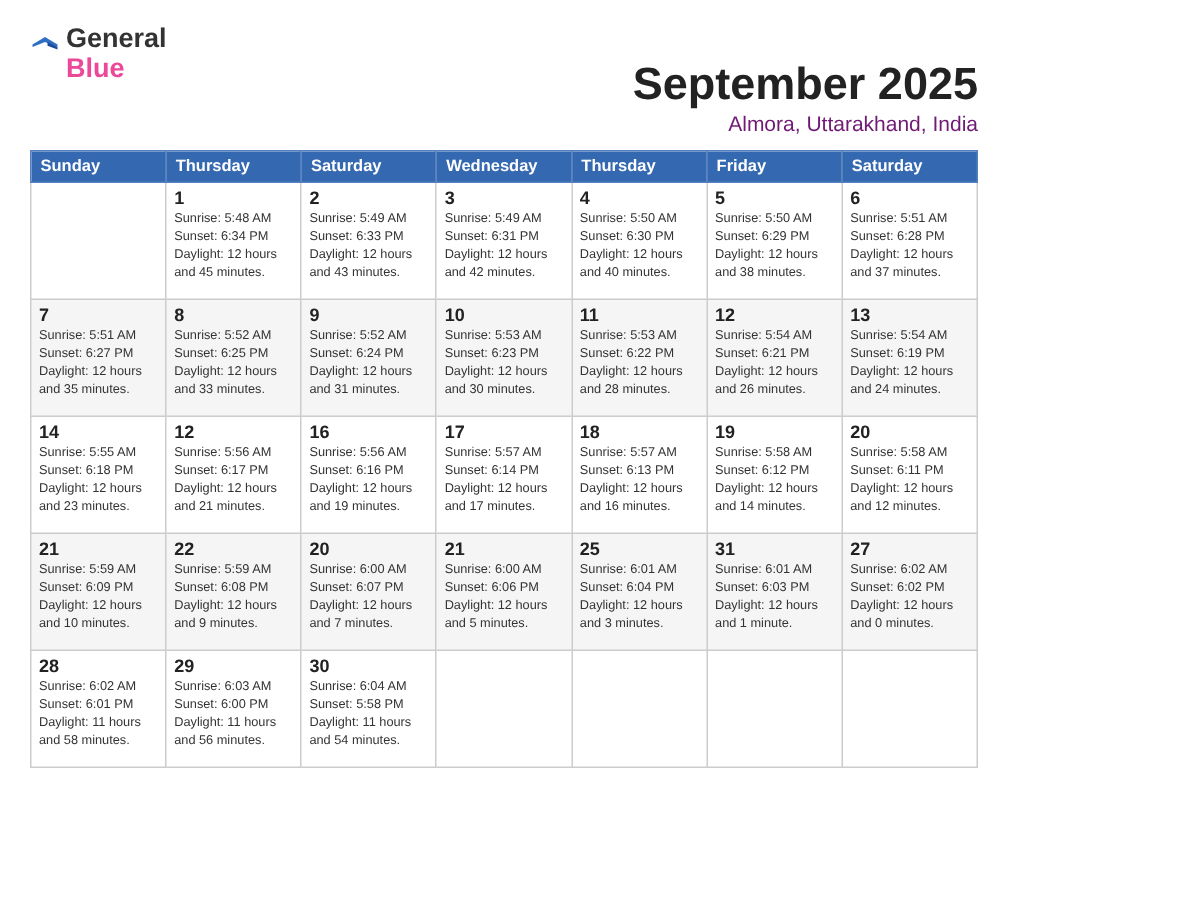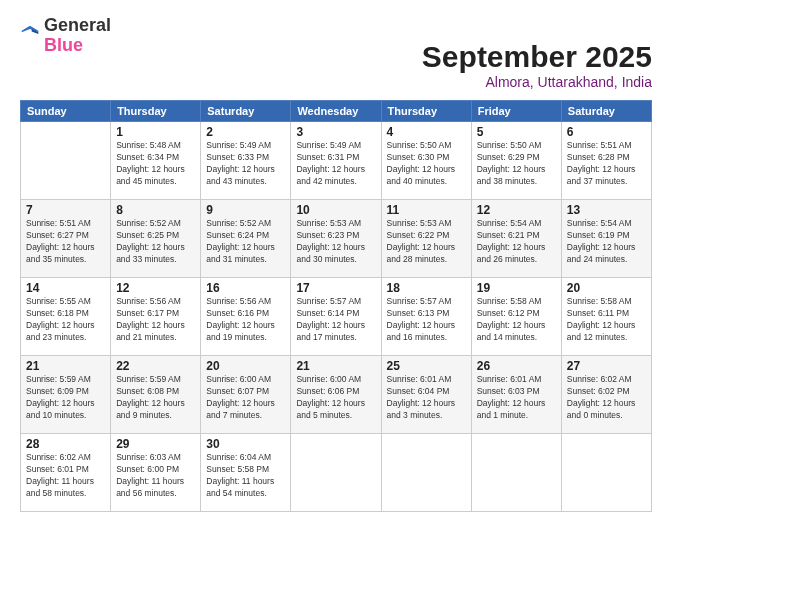--- a/index.html
+++ b/index.html
@@ -231,21 +231,21 @@
           </td>
           <td>
             <span class="day-number">21</span>
             <div class="day-info">Sunrise: 6:00 AM<br>Sunset: 6:06 PM<br>Daylight: 12 hours<br>and 5 minutes.</div>
           </td>
           <td>
             <span class="day-number">25</span>
             <div class="day-info">Sunrise: 6:01 AM<br>Sunset: 6:04 PM<br>Daylight: 12 hours<br>and 3 minutes.</div>
           </td>
           <td>
-            <span class="day-number">26</span>
+            <span class="day-number">31</span>
             <div class="day-info">Sunrise: 6:01 AM<br>Sunset: 6:03 PM<br>Daylight: 12 hours<br>and 1 minute.</div>
           </td>
           <td>
             <span class="day-number">27</span>
             <div class="day-info">Sunrise: 6:02 AM<br>Sunset: 6:02 PM<br>Daylight: 12 hours<br>and 0 minutes.</div>
           </td>
         </tr>
         <tr>
           <td>
             <span class="day-number">28</span>

